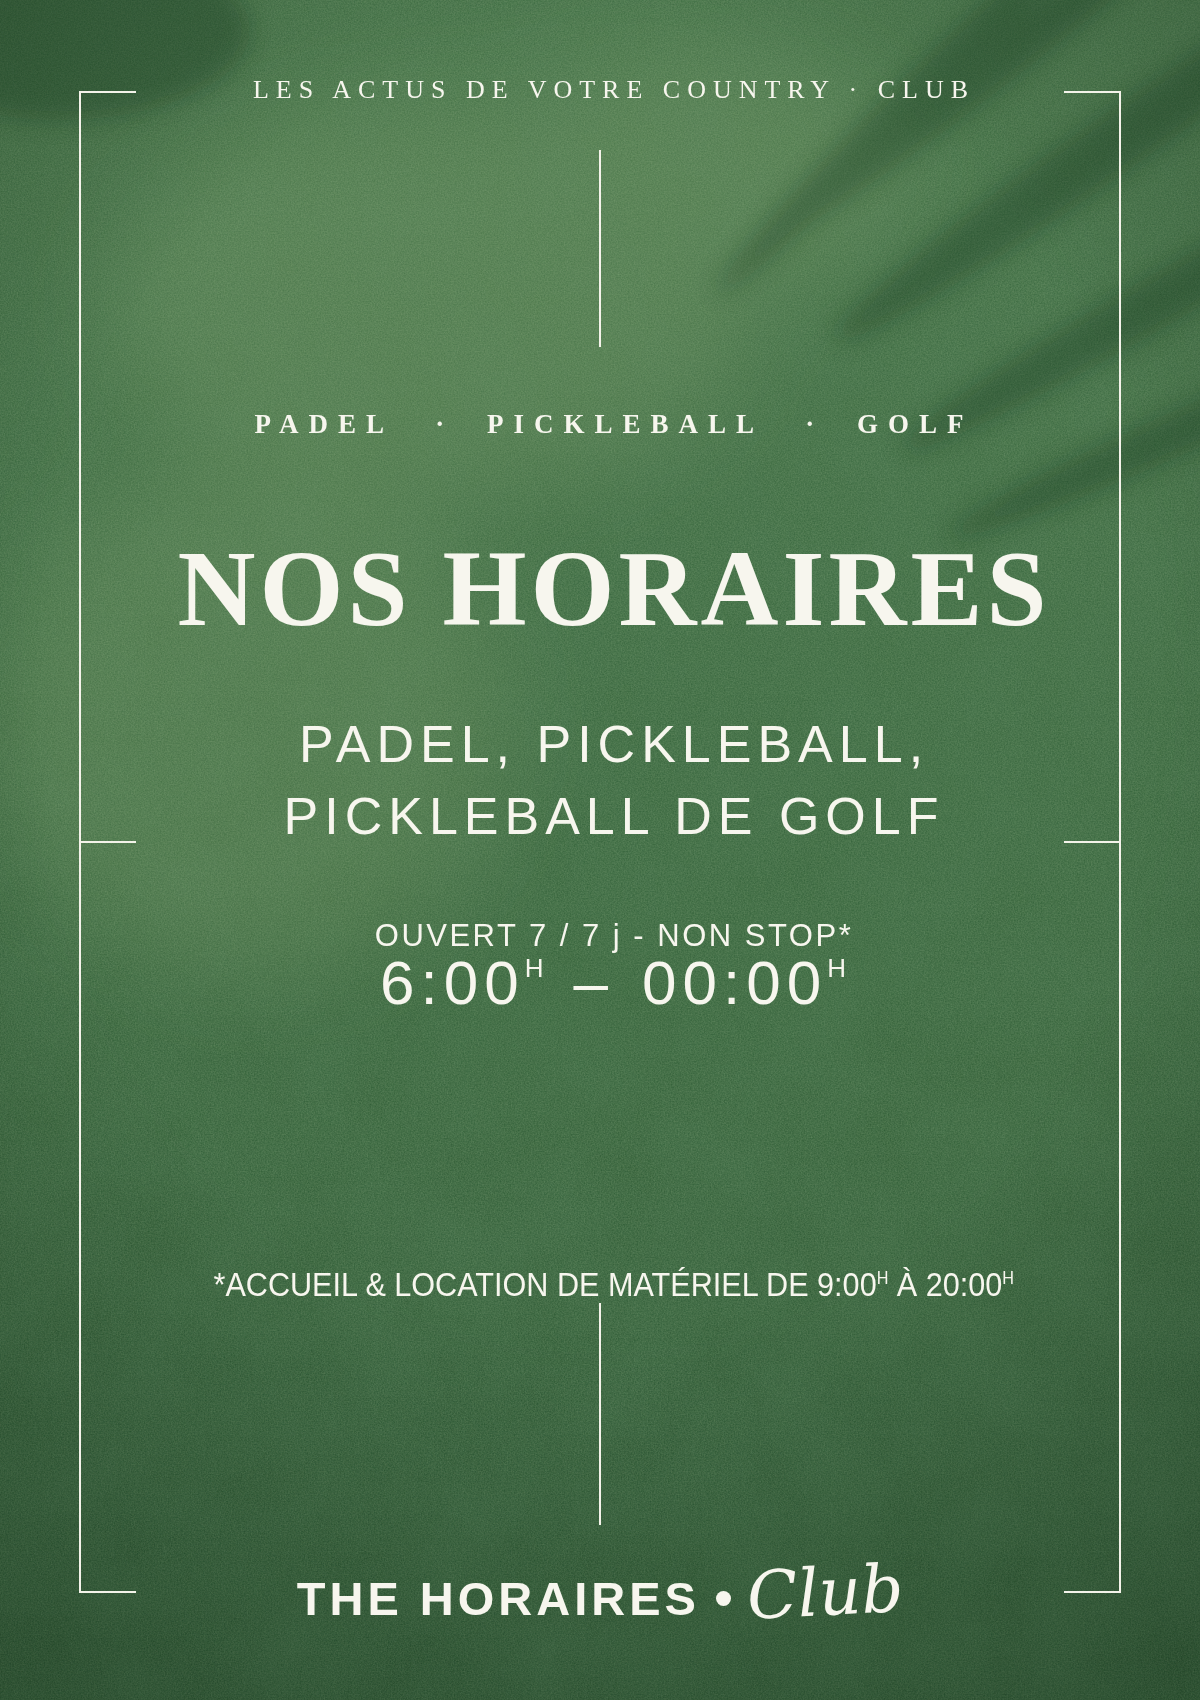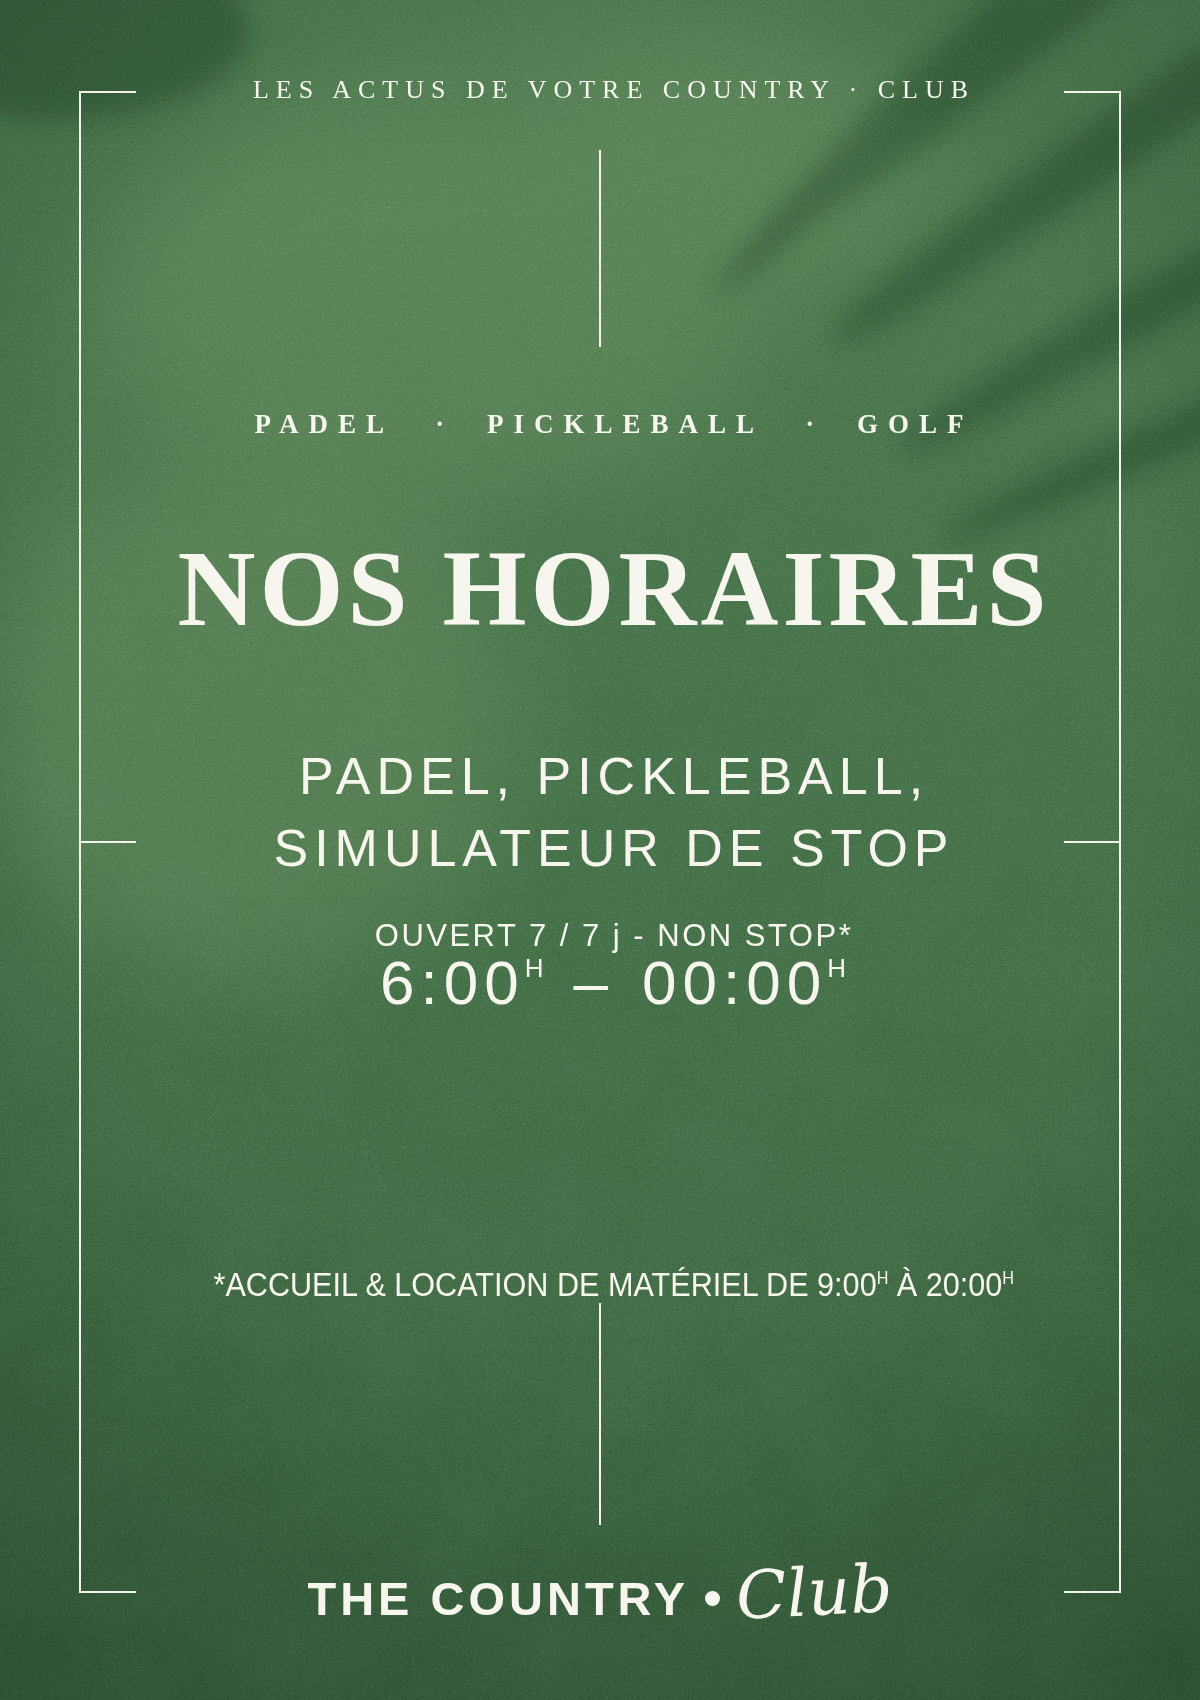--- a/index.html
+++ b/index.html
@@ -48,21 +48,21 @@
   }
   .activities .sep { margin: 0 26px; letter-spacing: 0; }
   .title {
     top: 524px;
     font-family: "Liberation Serif", "DejaVu Serif", serif;
     font-size: 108px; font-weight: 700;
     letter-spacing: 4px; line-height: 1.2;
     white-space: nowrap;
   }
   .subtitle {
-    top: 740px;
+    top: 708px;
     font-size: 52px; font-weight: 300;
     letter-spacing: 6px; line-height: 72px;
   }
   .open-line {
     top: 918px;
     font-size: 31px; font-weight: 400;
     letter-spacing: 2.5px;
   }
   .hours {
     top: 952px;
@@ -177,34 +177,34 @@
     <span class="sep">·</span>
     <span>PICKLEBALL</span>
     <span class="sep">·</span>
     <span>GOLF</span>
   </div>
 
   <div class="txt title">NOS HORAIRES</div>
 
   <div class="txt subtitle">
     <div>PADEL, PICKLEBALL,</div>
-    <div>SIMULATEUR DE STOP</div>
+    <div>PICKLEBALL DE GOLF</div>
   </div>
 
   <div class="txt open-line">OUVERT 7 / 7 j - NON STOP*</div>
 
   <div class="txt hours">
     <span>6:00</span><span class="unit">H</span><span class="dash">–</span><span>00:00</span><span class="unit">H</span>
   </div>
 
   <div class="txt footnote">
     <span class="inner">
       <span>*ACCUEIL &amp; LOCATION DE MATÉRIEL DE 9:00</span><span class="unit">H</span><span> À 20:00</span><span class="unit">H</span>
     </span>
   </div>
 
   <div class="logo">
-    <span class="logo-main">THE COUNTRY</span>
+    <span class="logo-main">THE HORAIRES</span>
     <span class="logo-dot"></span>
     <span class="logo-script">Club</span>
   </div>
 
 </div>
 
 </body></html>

